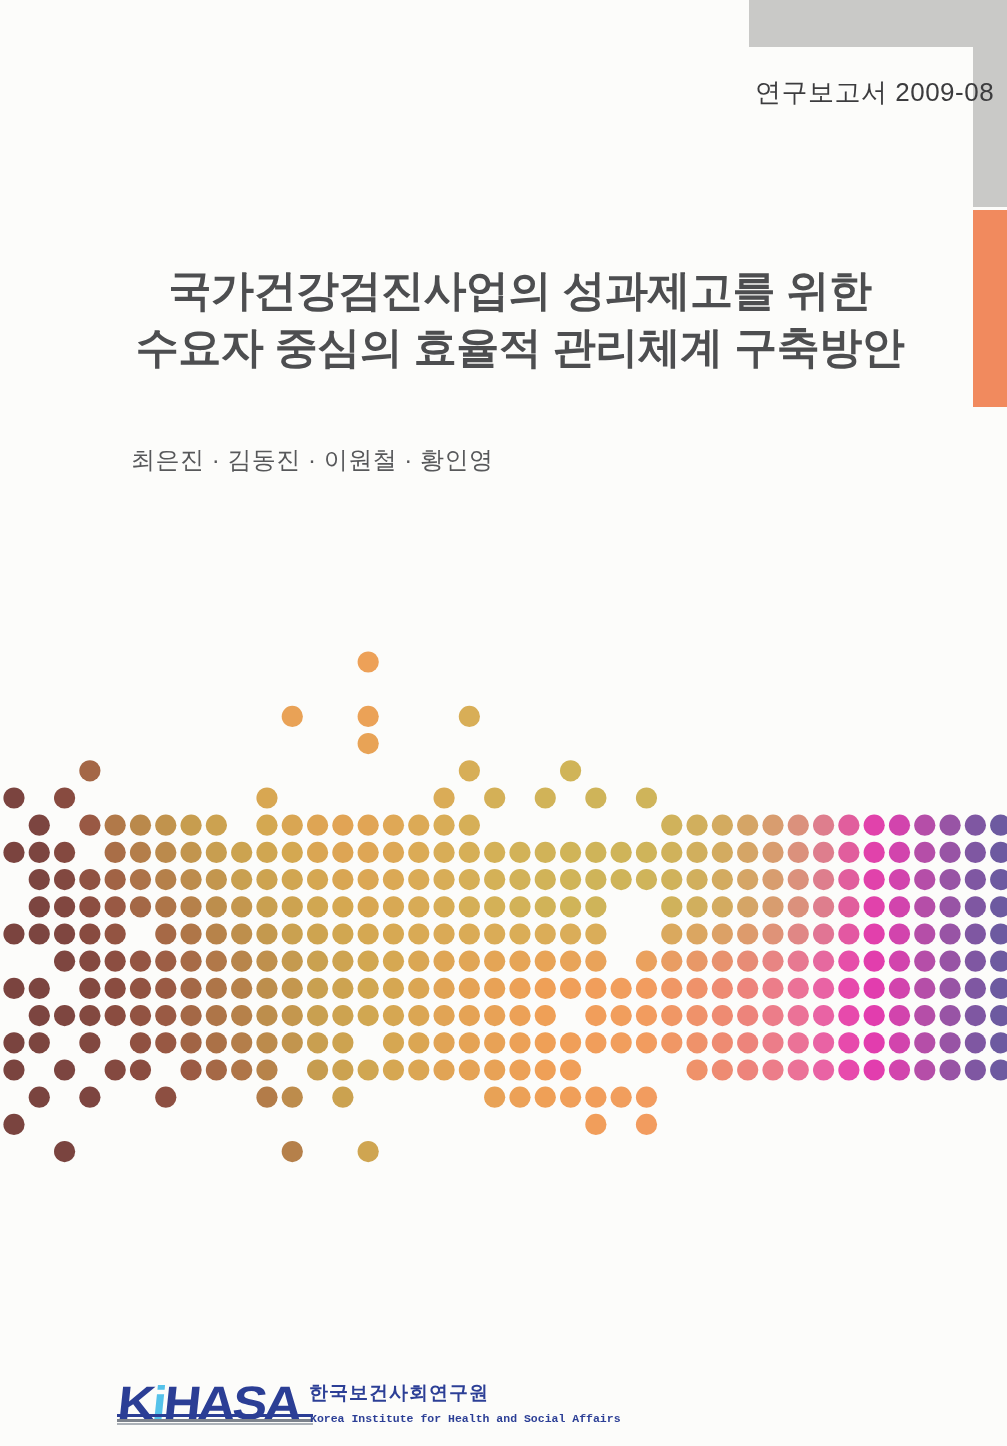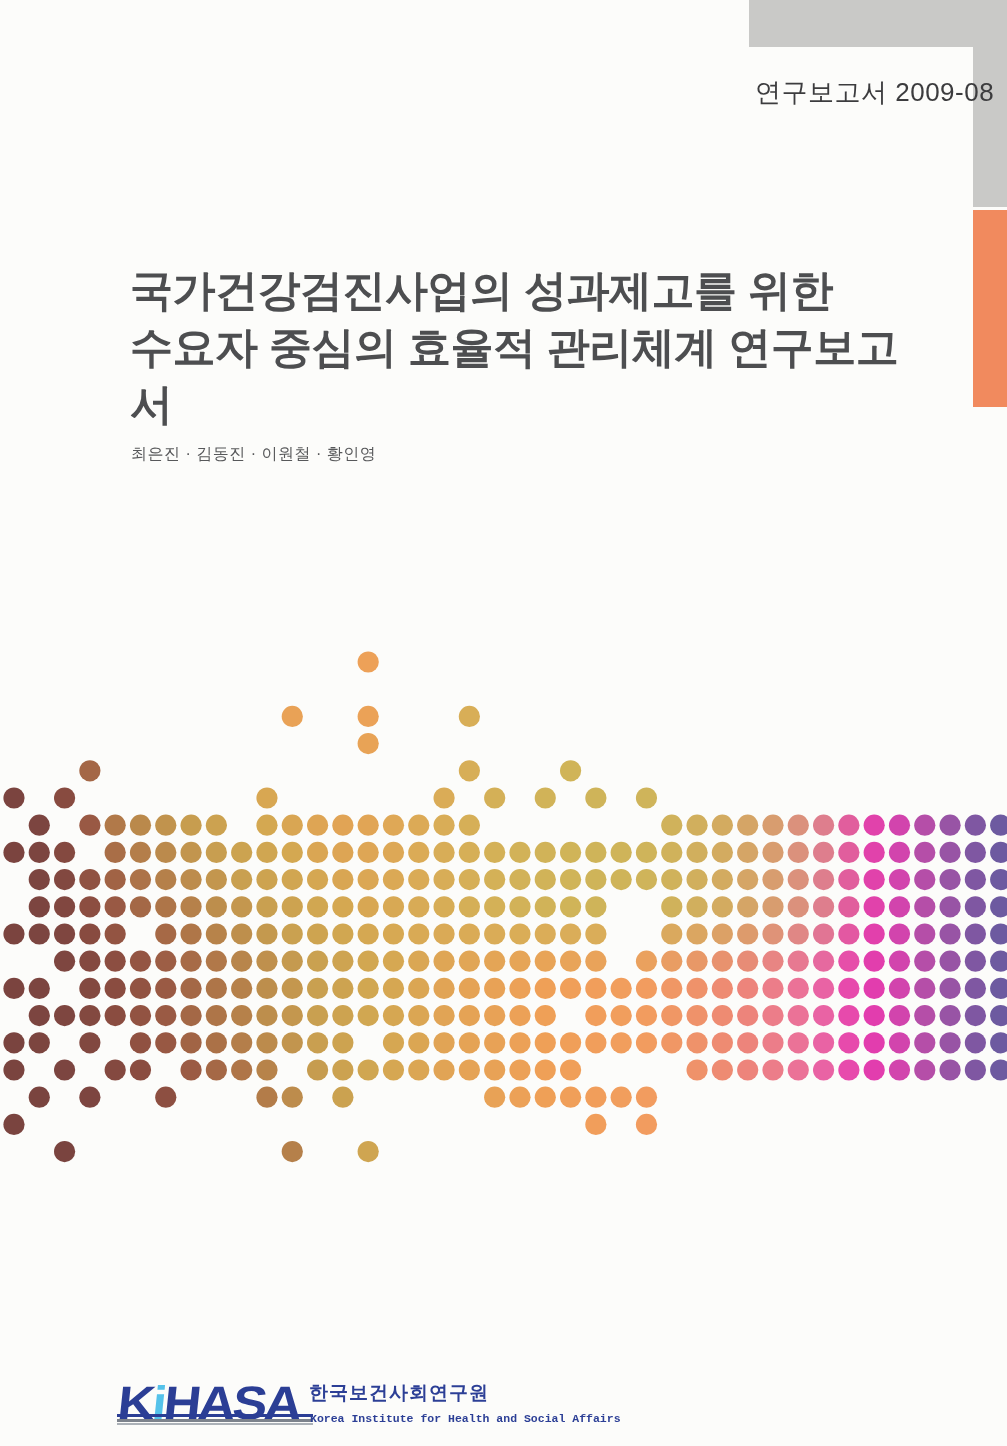--- a/index.html
+++ b/index.html
@@ -7,22 +7,22 @@
         font-family:"Liberation Sans","DejaVu Sans",sans-serif;}
   
   .band-top{position:absolute;left:749px;top:0;width:258px;height:47px;background:#c9c9c7;}
   .band-right{position:absolute;left:973px;top:0;width:34px;height:207px;background:#c9c9c7;}
   .report-box{position:absolute;left:749px;top:47px;width:224px;height:150px;background:#fcfcfa;}
   .report-label{position:absolute;left:6px;top:28px;width:214px;font-size:26px;color:#3c3c3e;
                 letter-spacing:0.5px;white-space:nowrap;}
   .accent-bar{position:absolute;left:973px;top:210px;width:34px;height:197px;background:#f18a5e;}
   
   .title{position:absolute;left:130px;top:262px;width:780px;font-size:43px;line-height:57px;
-         font-weight:700;color:#4d4e50;letter-spacing:-0.5px;}
-  .authors{position:absolute;left:131px;top:444px;font-size:16px;color:#57585a;letter-spacing:0.5px;text-align:right;}
+         font-weight:700;color:#4d4e50;letter-spacing:-0.5px;text-align:center;}
+  .authors{position:absolute;left:131px;top:444px;font-size:24px;color:#57585a;letter-spacing:0.5px;text-align:right;}
   
   .dots-svg{position:absolute;left:0;top:0;}
   
   .logo{position:absolute;left:115px;top:1368px;width:600px;height:70px;}
   .logo-acronym{position:absolute;left:0;top:2px;font-size:52px;font-weight:700;color:#2b3e95;
                 letter-spacing:-3px;transform:skewX(-6deg) scaleY(0.9);transform-origin:left bottom;
                 white-space:nowrap;}
   .logo-acronym .i-letter{color:#55c2ea;}
   .stripe{position:absolute;left:2px;width:196px;}
   .stripe.s1{top:46px;height:3px;background:#2b3e95;}
@@ -40,21 +40,21 @@
 
   <div class="band-top"></div>
   <div class="band-right"></div>
   <div class="report-box">
     <div class="report-label">연구보고서 2009-08</div>
   </div>
   <div class="accent-bar"></div>
 
   <div class="title">
     <div>국가건강검진사업의 성과제고를 위한</div>
-    <div>수요자 중심의 효율적 관리체계 연구보고서</div>
+    <div>수요자 중심의 효율적 관리체계 구축방안</div>
   </div>
 
   <div class="authors">최은진 · 김동진 · 이원철 · 황인영</div>
 
   <svg class="dots-svg" id="dots" width="1007" height="1446">
       <circle cx="368.2" cy="662.0" r="10.6" fill="#eda158"></circle>
       <circle cx="292.3" cy="716.4" r="10.6" fill="#e9a256"></circle>
       <circle cx="368.2" cy="716.4" r="10.6" fill="#eba257"></circle>
       <circle cx="469.4" cy="716.4" r="10.6" fill="#d8ae57"></circle>
       <circle cx="368.2" cy="743.6" r="10.6" fill="#e8a356"></circle>

